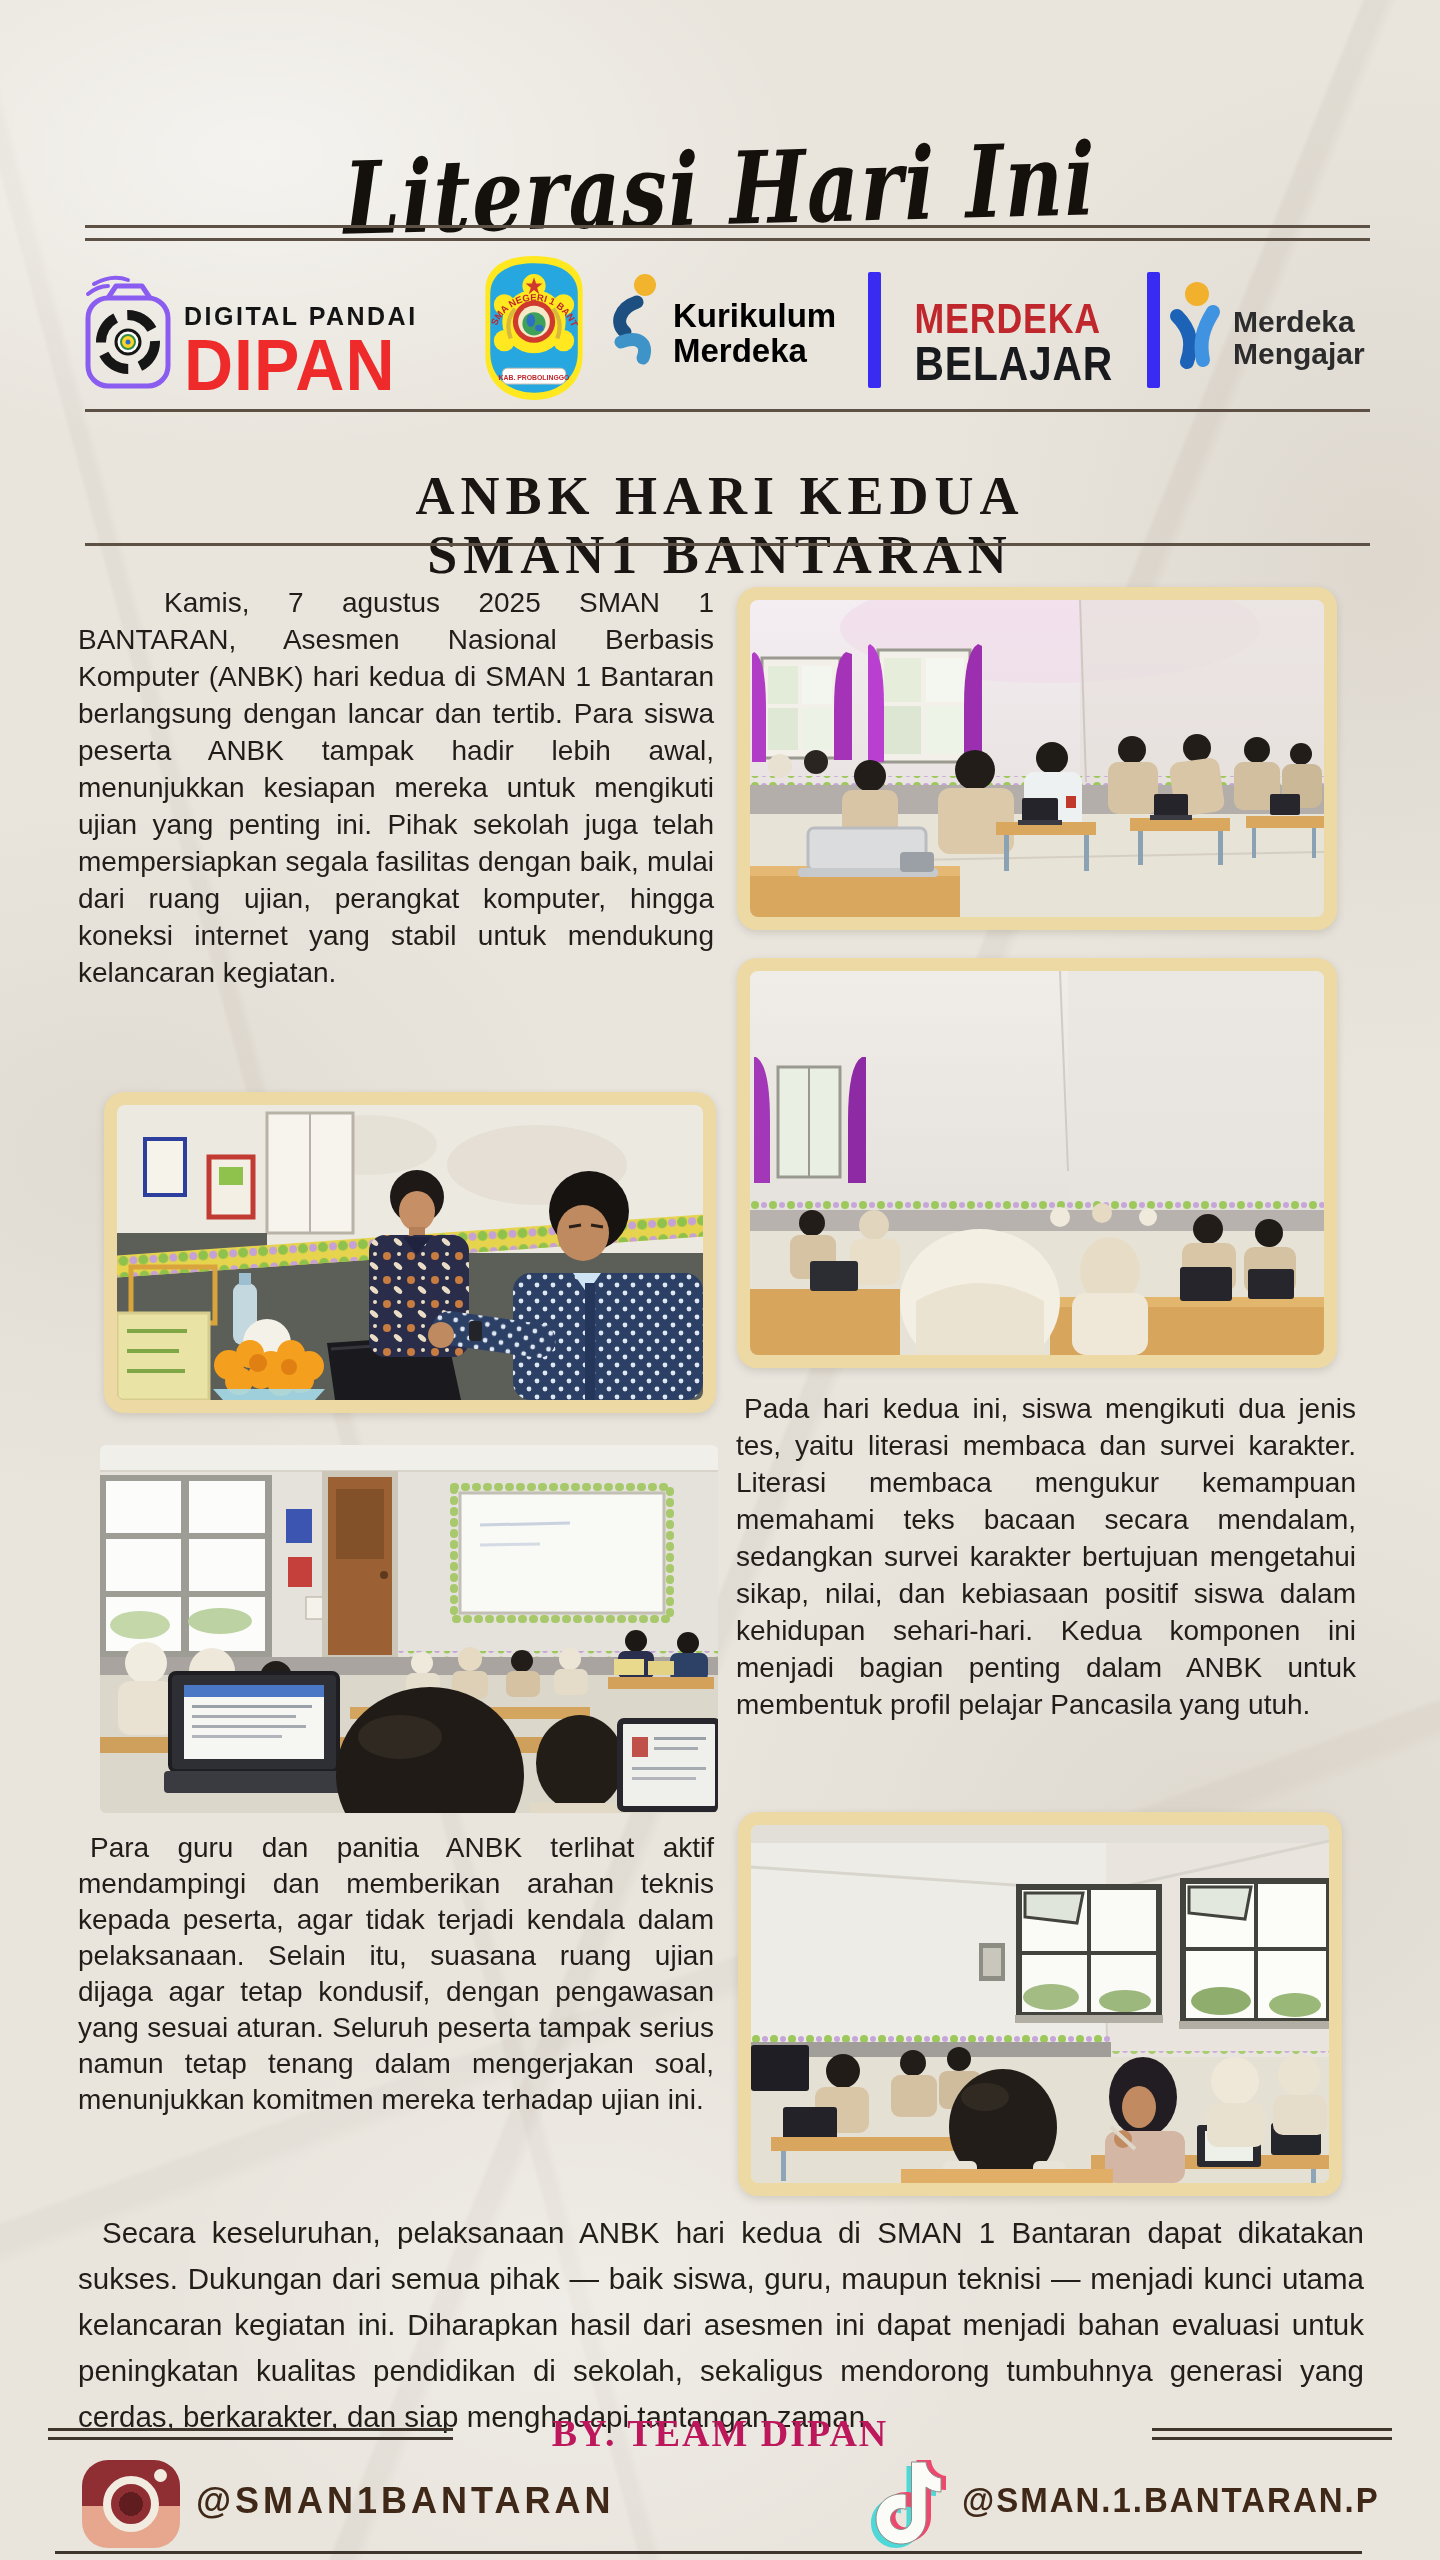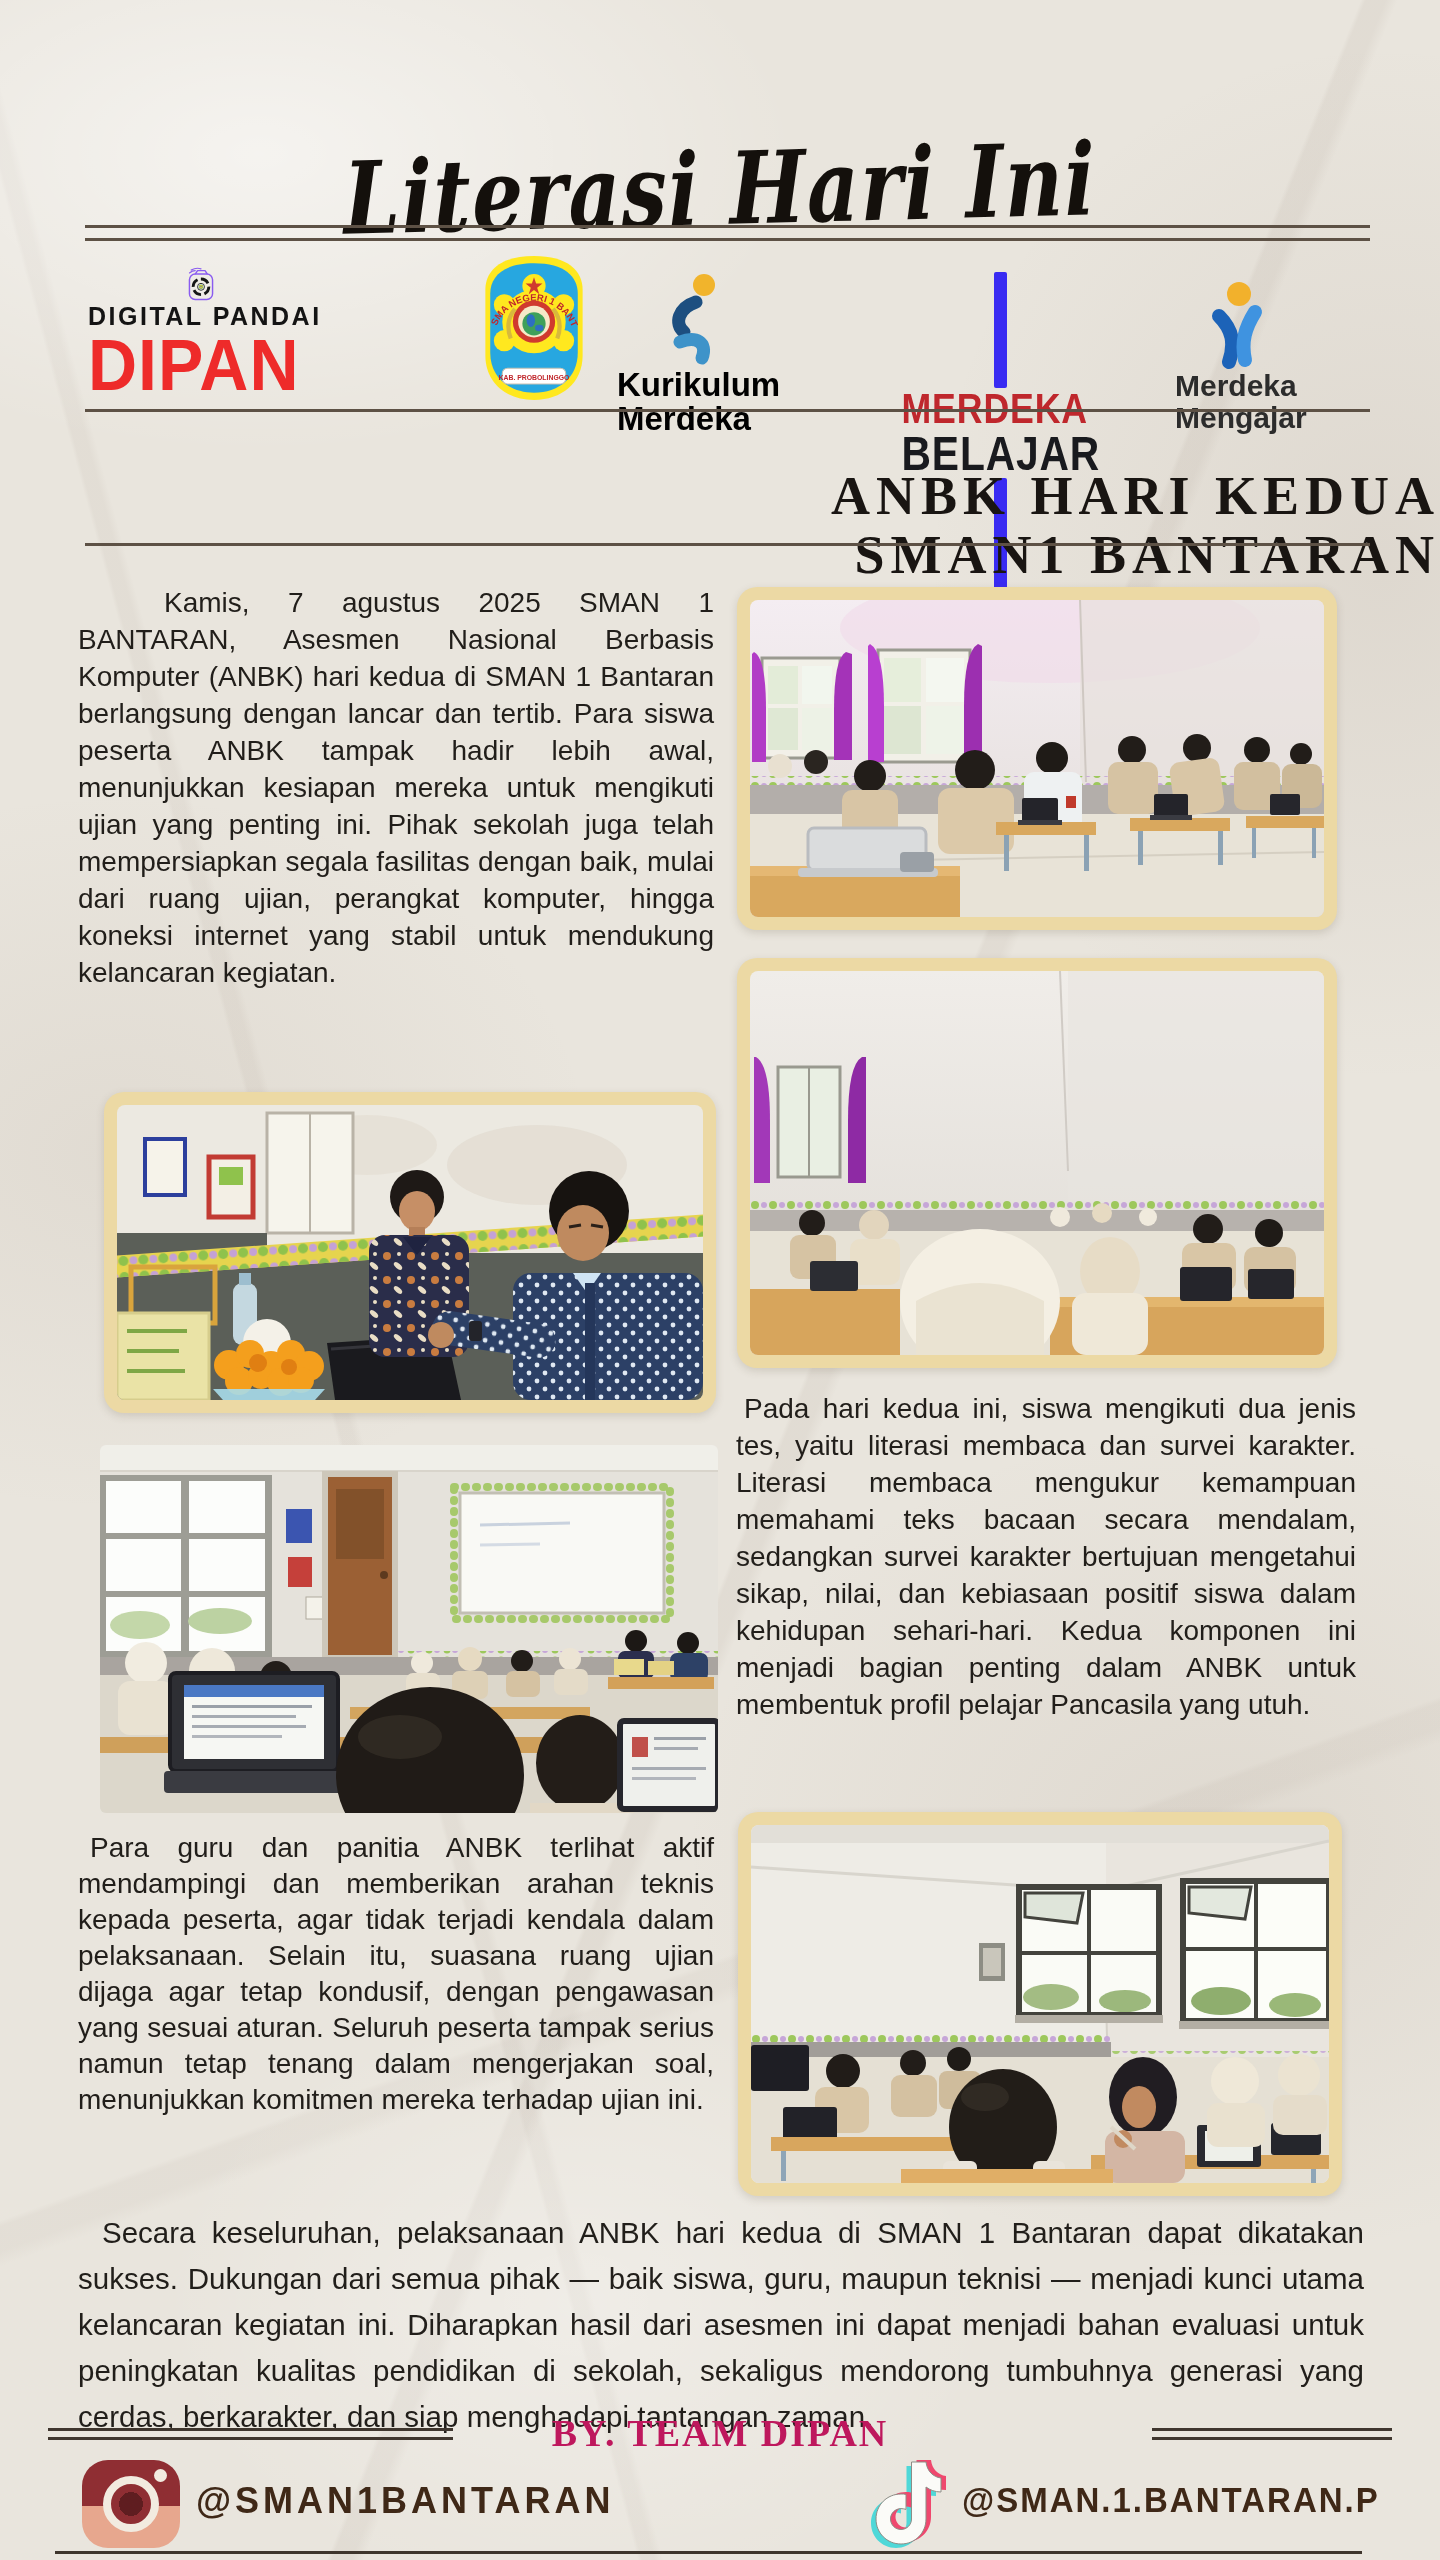--- a/index.html
+++ b/index.html
@@ -21,26 +21,26 @@
   }
   .script-title{
     position:absolute;left:0;top:62px;width:1440px;text-align:center;
     font-family:"DejaVu Serif",serif;font-style:italic;font-weight:700;
     font-size:100px;line-height:1.2;color:#14100c;letter-spacing:2px;
     transform:scaleX(.8) rotate(-1.2deg);
   }
   .rule{position:absolute;background:#5d5145;height:3px;}
   .rule-double{position:absolute;height:10px;background:none;border-top:3px solid #5d5145;border-bottom:3px solid #5d5145;}
   .heading{
-    position:absolute;left:0;width:1440px;text-align:right;
+    position:absolute;left:0;width:1440px;text-align:center;
     font-family:"Liberation Serif",serif;font-weight:700;font-size:54px;
     letter-spacing:6px;color:#191512;
   }
   
-  .logo{position:absolute;display:flex;align-items:center;flex-direction:column;}
+  .logo{position:absolute;display:flex;align-items:flex-end;}
   .dipan-top{font-weight:700;font-size:25px;letter-spacing:2.5px;color:#141414;}
   .dipan-name{font-weight:700;font-size:68px;line-height:.95;letter-spacing:1px;color:#ee2b2a;transform:scaleY(1.05);transform-origin:left top;}
   .kur-text{font-weight:700;font-size:33px;line-height:1.04;color:#000000;margin-left:10px;}
   .mb-bar{width:13px;height:116px;background:#392bf2;border-radius:2px;}
   .mb-text{display:flex;flex-direction:column;justify-content:center;margin:0 16px;transform:scaleX(.85);transform-origin:center;}
   .mb1{font-weight:700;font-size:42px;line-height:1.0;color:#bf272c;letter-spacing:1px;}
   .mb2{font-weight:700;font-size:48px;line-height:1.0;color:#191a1e;letter-spacing:1px;}
   .mm-text{font-weight:700;font-size:30px;line-height:1.06;color:#2c2c2c;margin-left:10px;}
   
   .body{position:absolute;font-size:28px;line-height:37px;text-align:justify;color:#211e1a;margin:0;}

